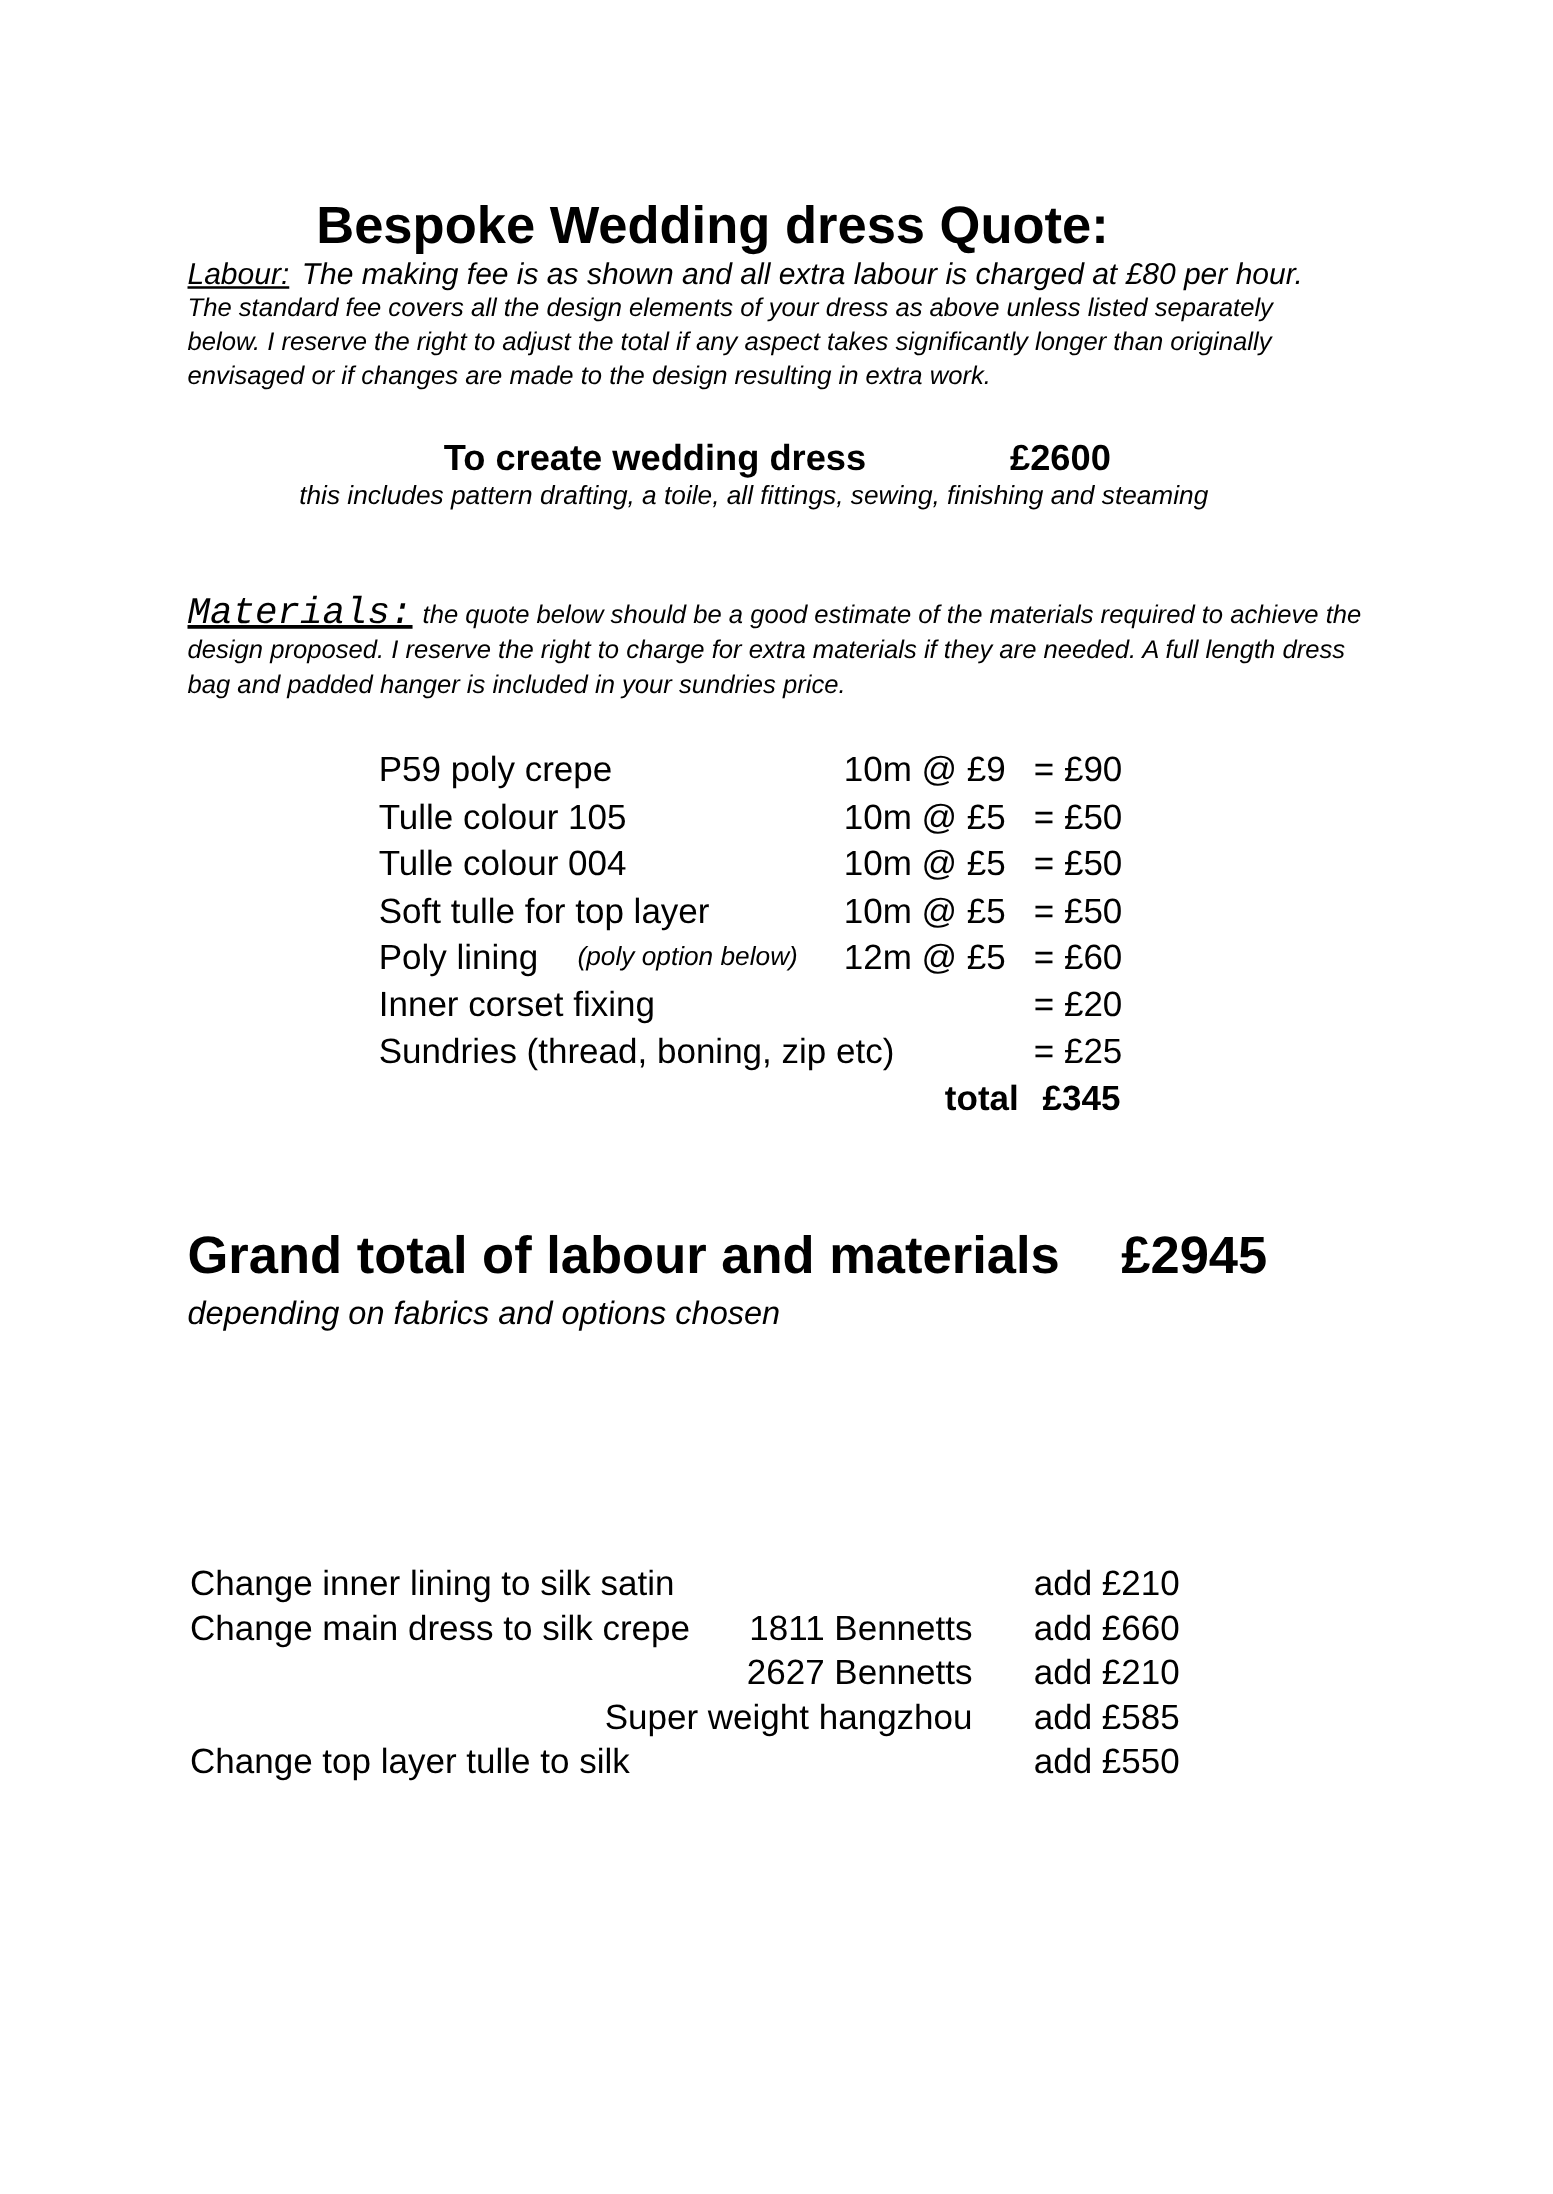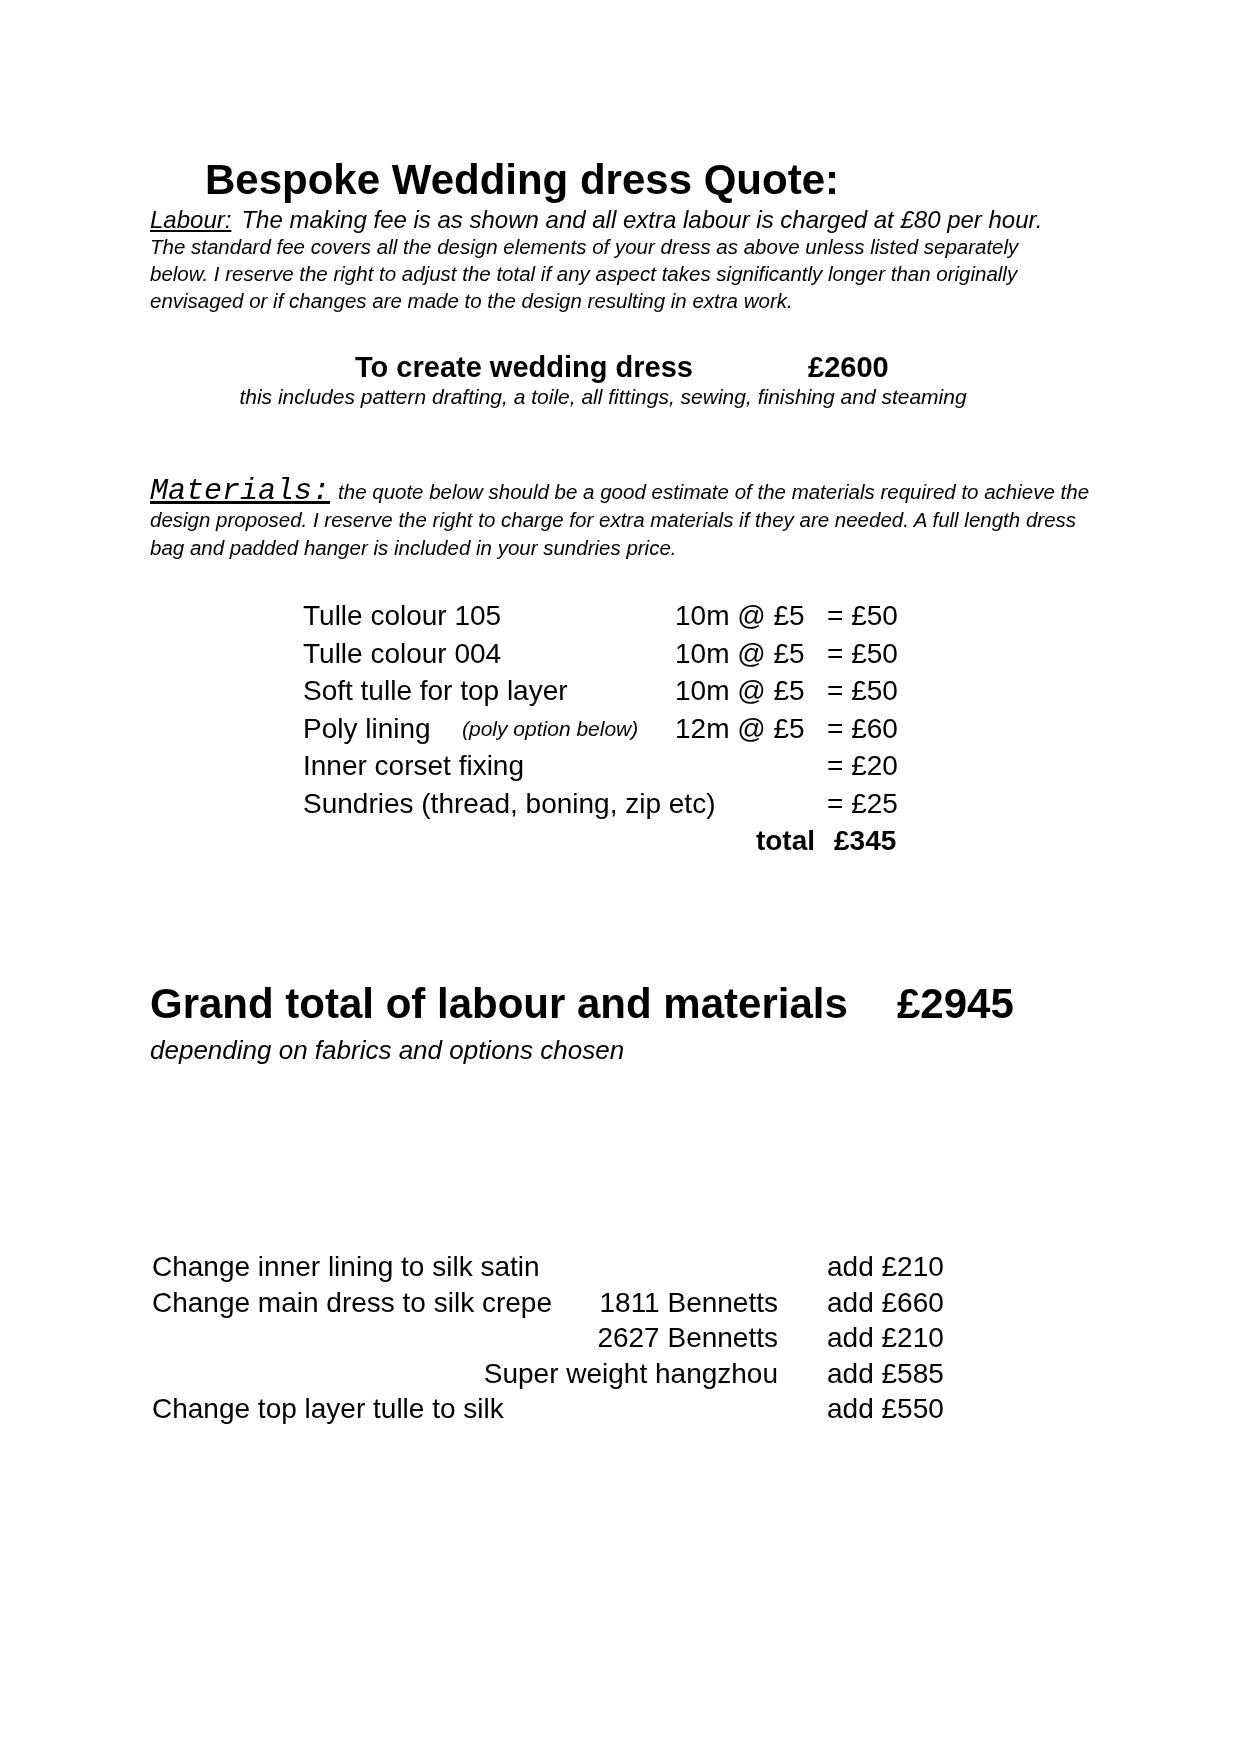--- a/index.html
+++ b/index.html
@@ -8,21 +8,21 @@
     width:1242px; height:1755px;
     margin:0 auto;
     background:#ffffff;
     color:#000000;
     font-family:"Liberation Sans", sans-serif;
     overflow:hidden;
   }
   
   .doc-title {
     position:absolute; top:157px; left:0; width:1044px;
-    text-align:center; font-size:42px; font-weight:bold; line-height:1.1;
+    text-align:center; font-size:42px; font-weight:bold; line-height:1.1;padding-left:48px;
   }
   
   .labour-line1 {
     position:absolute; top:206px; left:150px; width:1000px;
     font-size:24px; font-style:italic; line-height:1.2;
   }
   .u { text-decoration:underline; }
   .labour-line1 .lead { margin-right:10px; }
   .labour-details {
     position:absolute; top:233px; left:150px; width:925px;
@@ -94,20 +94,26 @@
     <span class="fee-amount">£2600</span>
   </div>
   <div class="fee-note">this includes pattern drafting, a toile, all fittings, sewing, finishing and steaming</div>
 
   <div class="materials-heading">
     <span class="lead">Materials:</span><span>the quote below should be a good estimate of the materials required to achieve the design proposed. I reserve the right to charge for extra materials if they are needed. A full length dress bag and padded hanger is included in your sundries price.</span>
   </div>
 
   <div class="m-table">
     <div class="m-row">
+      <span class="m-name">P59 poly crepe</span>
+      <span class="m-note"></span>
+      <span class="m-qty">10m @ £9</span>
+      <span class="m-price">= £90</span>
+    </div>
+    <div class="m-row">
       <span class="m-name">Tulle colour 105</span>
       <span class="m-note"></span>
       <span class="m-qty">10m @ £5</span>
       <span class="m-price">= £50</span>
     </div>
     <div class="m-row">
       <span class="m-name">Tulle colour 004</span>
       <span class="m-note"></span>
       <span class="m-qty">10m @ £5</span>
       <span class="m-price">= £50</span>

